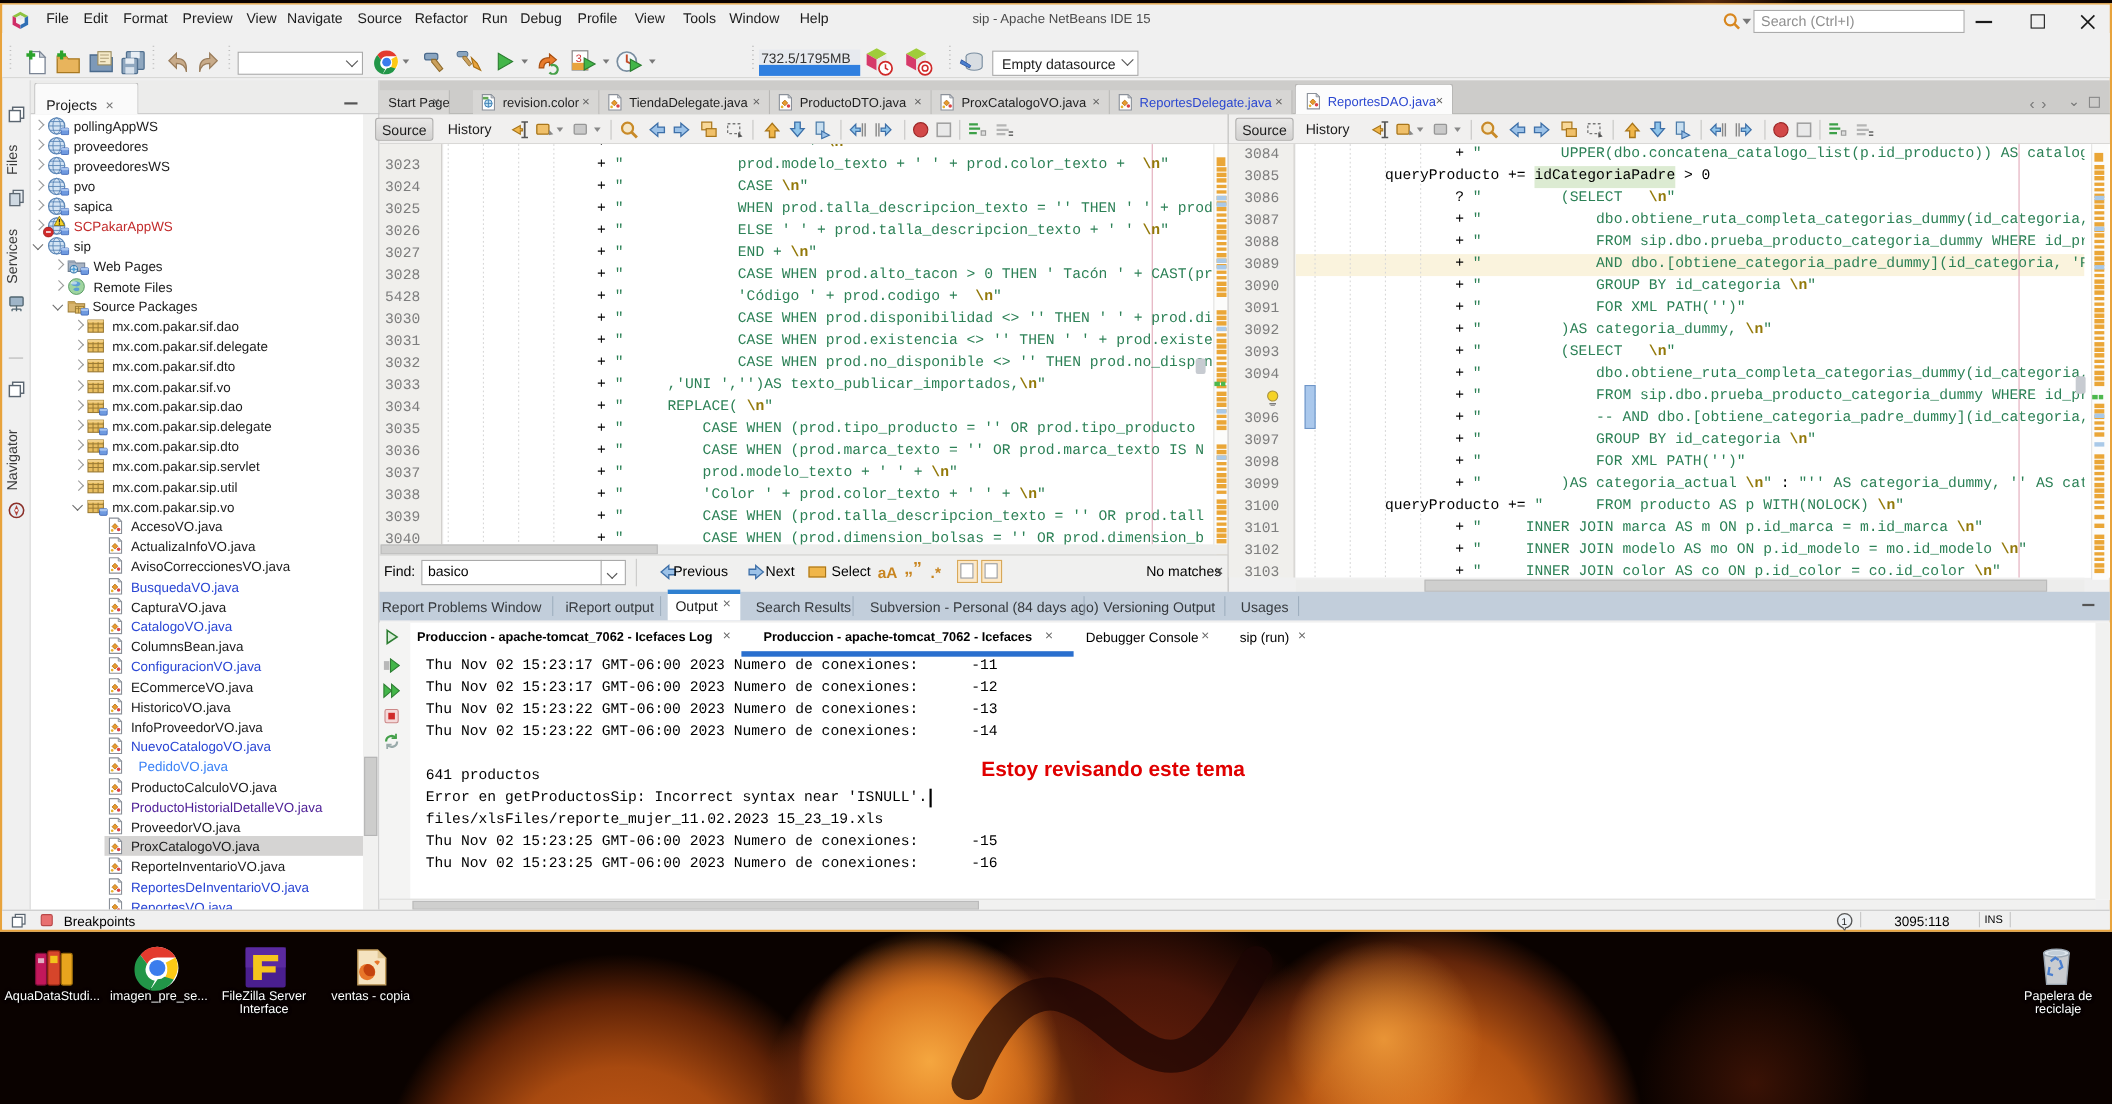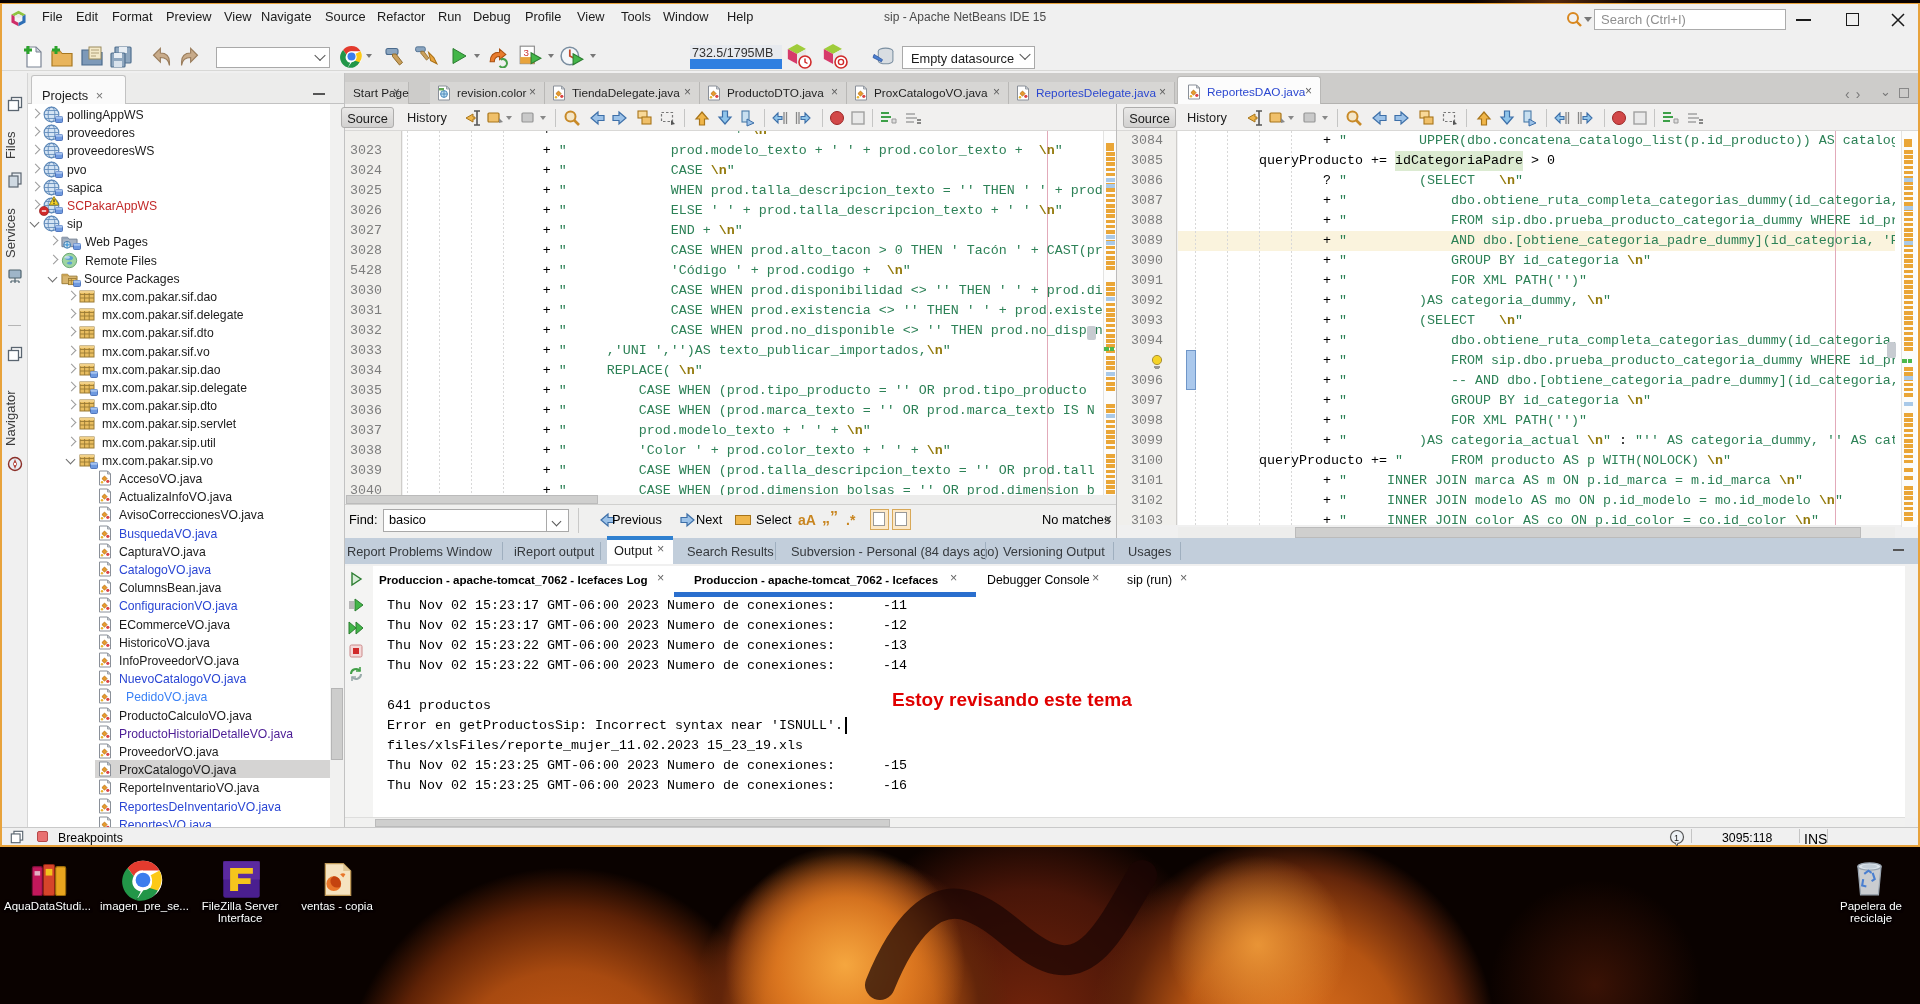--- a/index.html
+++ b/index.html
@@ -1318,13 +1318,13 @@
 <div class="abs" style="left:37px;top:831px;width:11px;height:11px;background:#e87070;border:1px solid #b84848;border-radius:2px"></div>
 <div class="abs" style="left:58px;top:831px;font-size:12.3px">Breakpoints</div>
 <svg class="abs" style="left:1668px;top:829px" width="18" height="17">
     <circle cx="9" cy="8" r="6.5" fill="#eef2f6" stroke="#555" stroke-width="1.2"></circle>
     <path d="M7 14 l2 3 1-3" fill="#eef2f6" stroke="#555" stroke-width="1"></path>
     <text x="6" y="11.5" font-size="9" fill="#222">1</text>
   </svg>
 <div class="vline" style="left:1691px;top:829px;height:14px"></div>
 <div class="abs" style="left:1722px;top:831px;font-size:12.3px">3095:118</div>
 <div class="vline" style="left:1799px;top:829px;height:14px"></div>
-<div class="abs" style="left:1804px;top:831px;font-size:14px">INS</div>
+<div class="abs" style="left:1804px;top:831px;font-size:10px">INS</div>
 <div class="vline" style="left:1827px;top:829px;height:14px"></div>
 </body></html>

